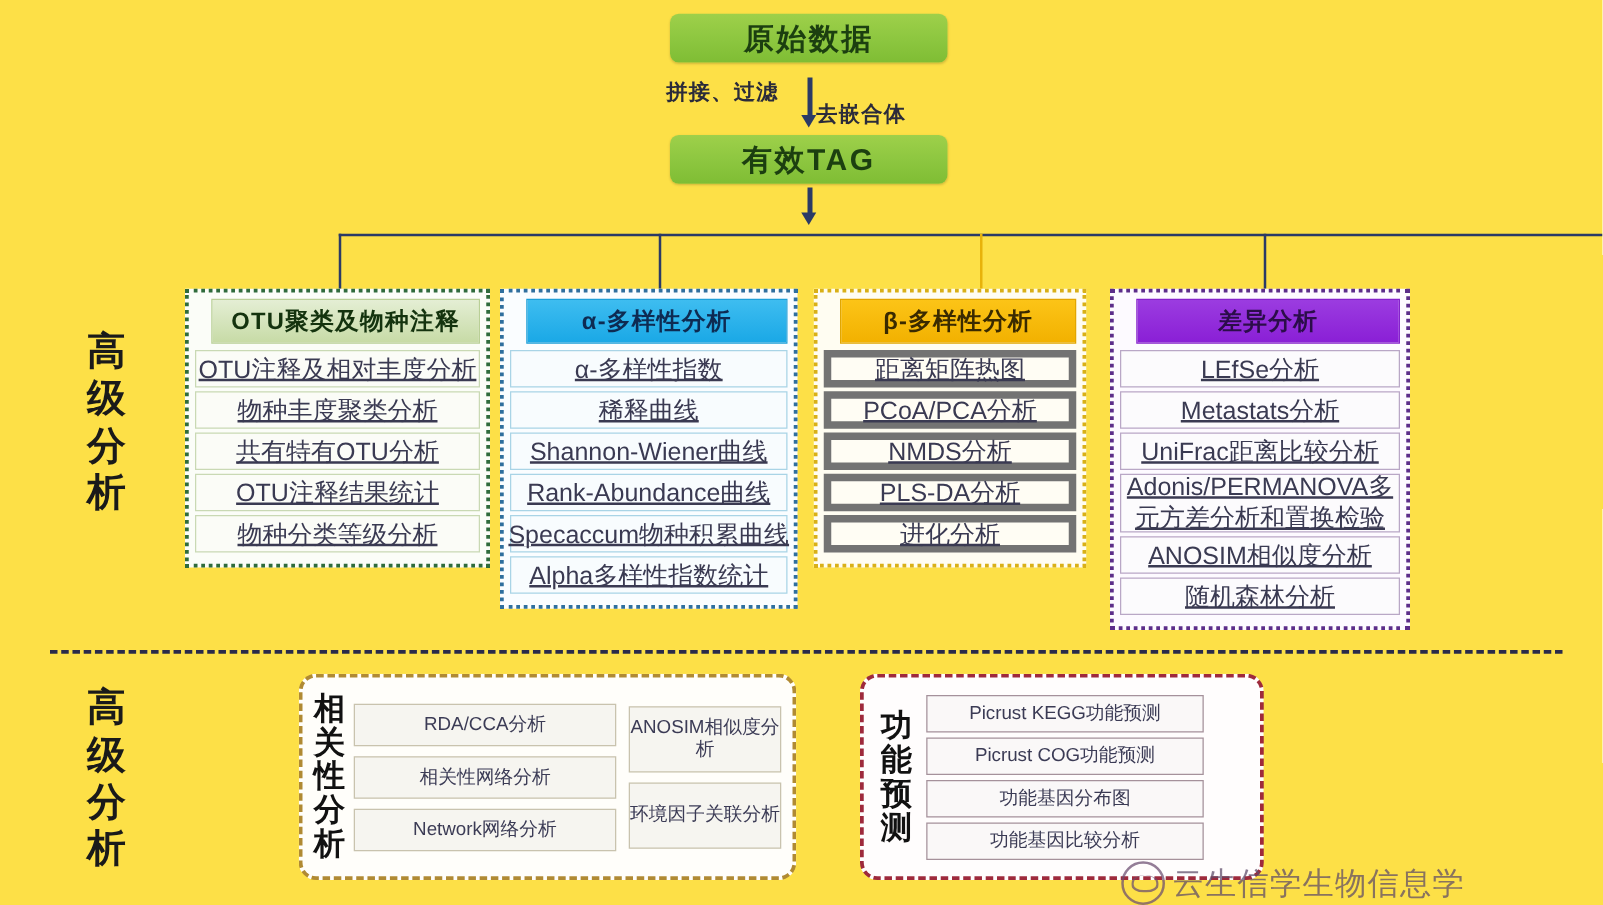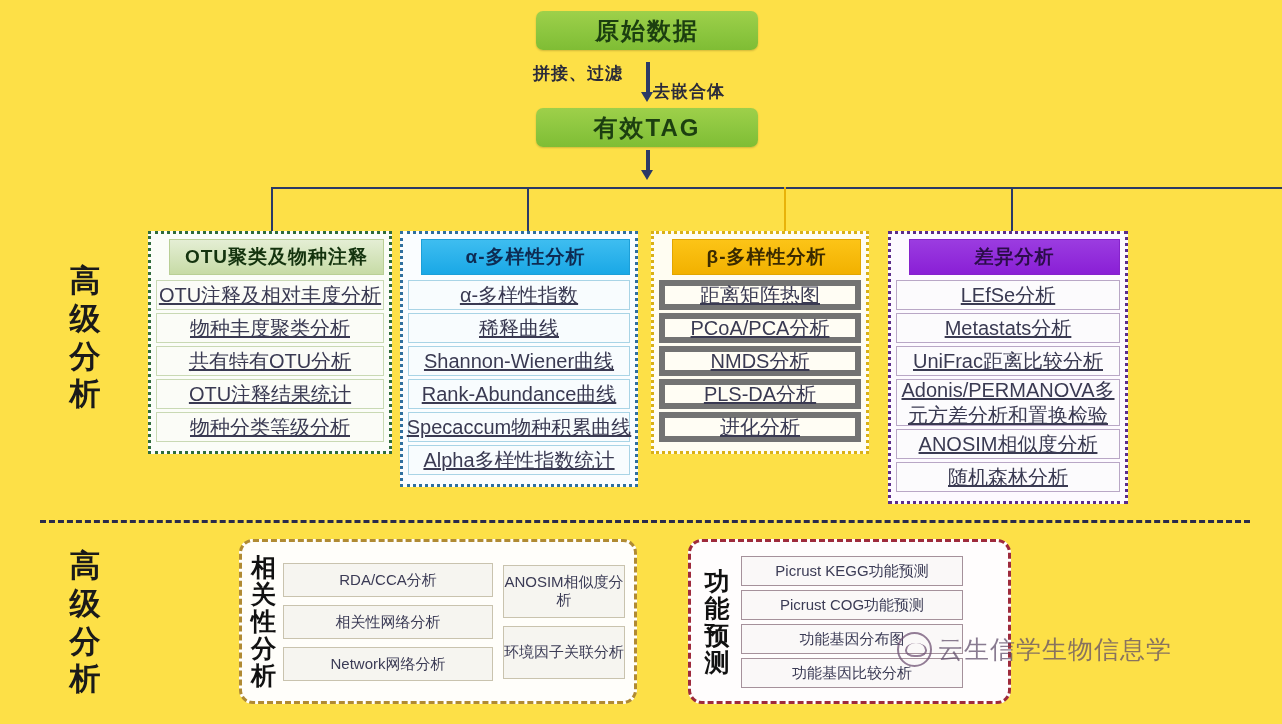--- a/index.html
+++ b/index.html
@@ -261,21 +261,21 @@
     border: 1px solid #a5919b;
     width: 222px;
     height: 30px;
   }
   #grp-function .adv-cols { padding-right: 14px; }
   #grp-function .adv-col { gap: 4px; }
 
   
   #watermark {
     position: absolute;
-    left: 897px; top: 632px;
+    left: 897px; top: 689px;
     display: flex;
     align-items: center;
     gap: 6px;
     opacity: .72;
   }
   #watermark .wm-logo {
     width: 31px; height: 31px;
     border-radius: 50%;
     border: 2px solid #6b4d70;
     position: relative;

